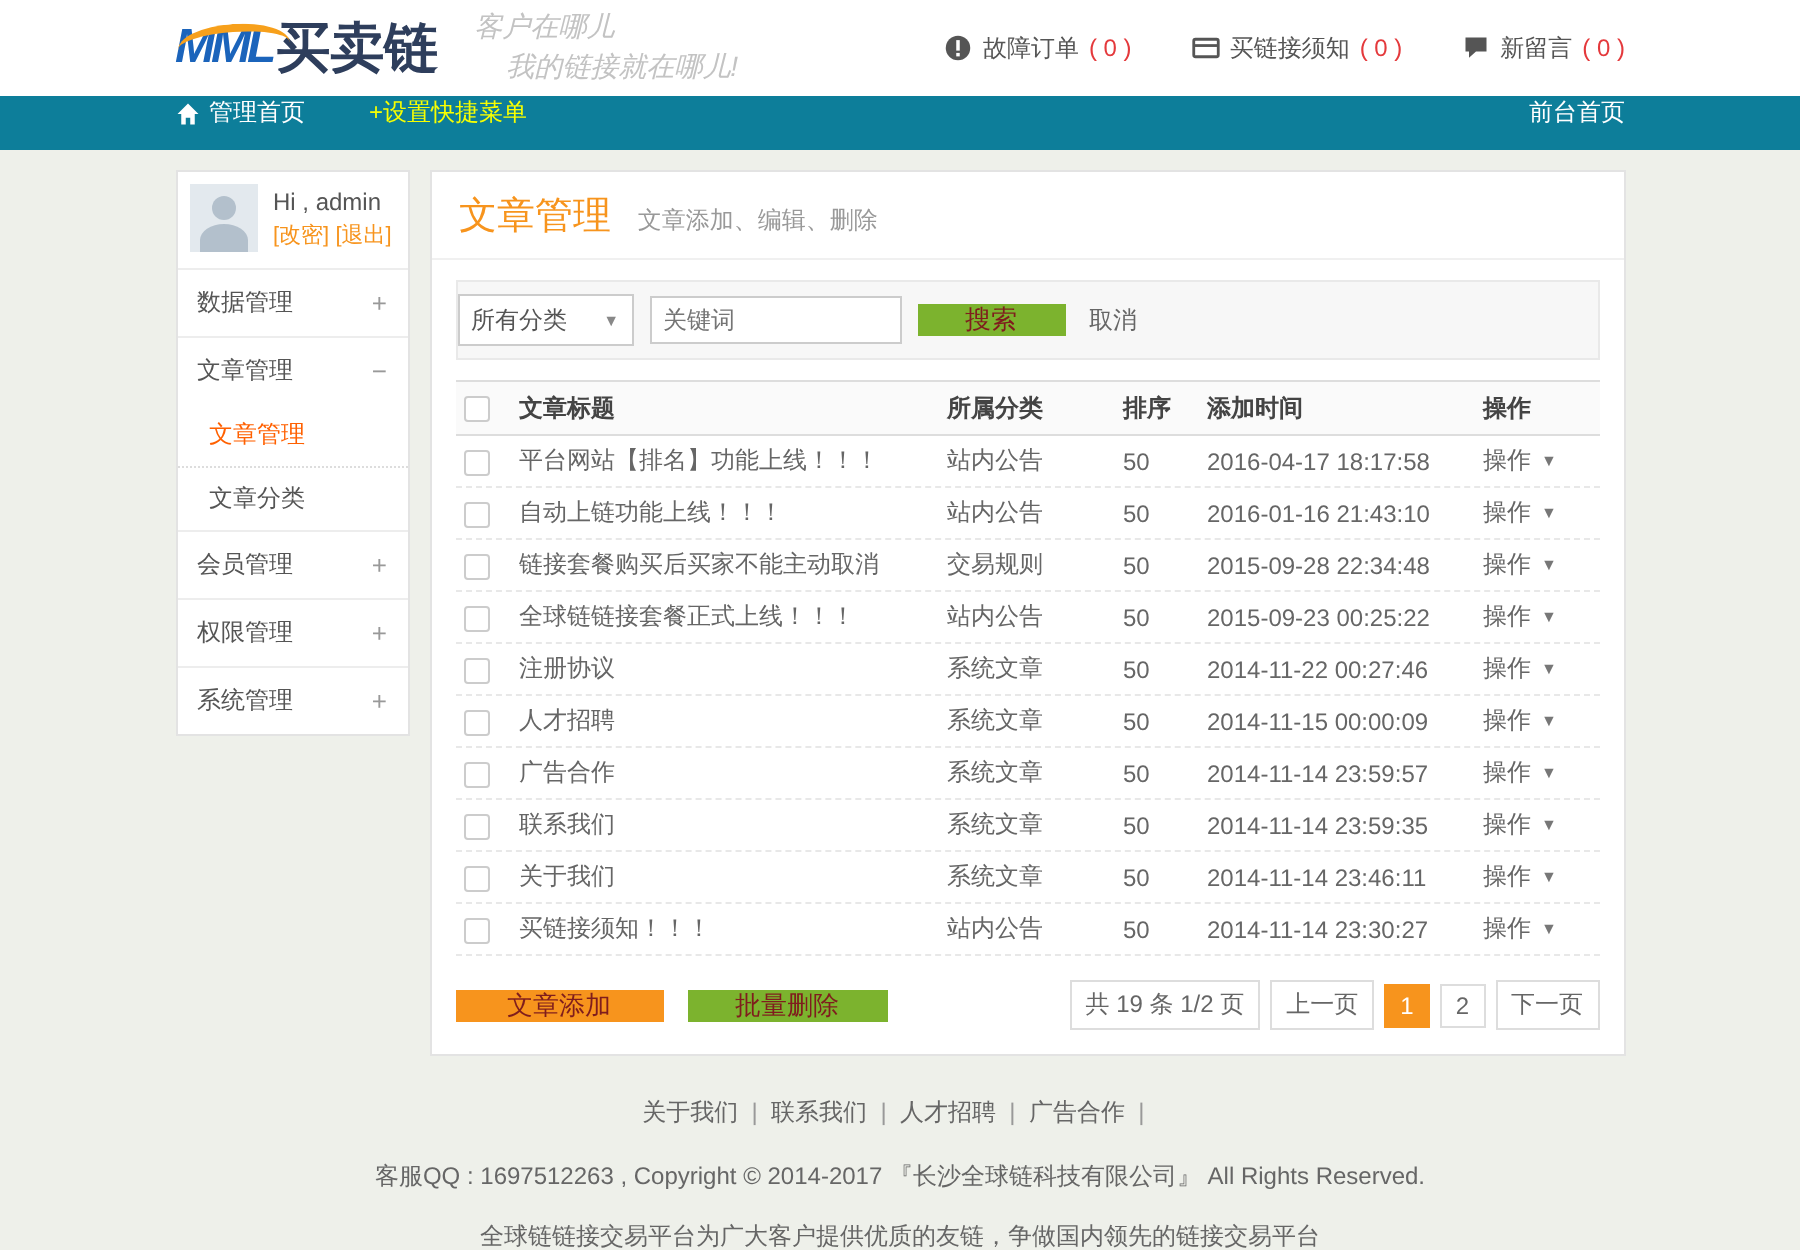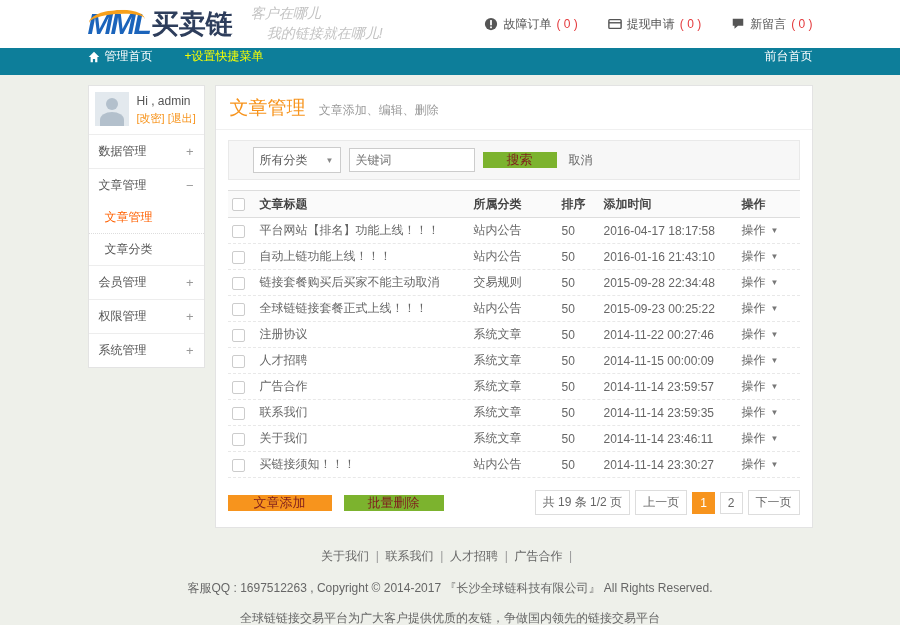--- a/index.html
+++ b/index.html
@@ -3,21 +3,21 @@
 <meta charset="utf-8">
 <style>
   html,body{margin:0;padding:0;width:900px;height:625px;overflow:hidden;
     background:#eef0ea;font-family:"Liberation Sans","DejaVu Sans",sans-serif;
     font-size:12px;color:#555;}
   .wrap{width:725px;margin:0 auto;}
   
   .top-header{background:#fff;height:48px;}
   .top-header .wrap{display:flex;align-items:center;height:48px;}
   .logo{display:flex;align-items:center;position:relative;cursor:pointer;}
-  .logo-mml{font-style:italic;font-weight:900;font-size:30px;color:#1b64bb;letter-spacing:-2px;line-height:1;position:relative;}
+  .logo-mml{font-style:italic;font-weight:900;font-size:24px;color:#1b64bb;letter-spacing:-2px;line-height:1;position:relative;}
   .swoosh{position:absolute;left:1px;top:1px;width:56px;height:18px;border-top:4px solid #f7a01b;border-radius:50% 50% 0 0;transform:rotate(-4deg);}
   .logo-name{font-weight:bold;font-size:27px;color:#2e3e5c;line-height:1;margin-left:2px;}
   .tagline{margin-left:18px;color:#c3c3c3;font-size:14px;font-style:italic;line-height:1.4;}
   .tagline .t2{margin-left:16px;}
   .quick-links{margin-left:auto;display:flex;gap:30px;align-items:center;color:#555;}
   .qlink{display:flex;align-items:center;gap:5px;cursor:pointer;}
   .qlink .cnt{color:#e4393c;}
   .qicon{width:14px;height:14px;display:inline-block;}
   
   .nav{background:#0d7e9a;height:27px;}
@@ -40,21 +40,21 @@
   .menu-item{display:flex;justify-content:space-between;align-items:center;padding:8px 10px;border-top:1px solid #ededed;color:#555;cursor:pointer;}
   .menu-item .mtoggle{color:#999;font-size:13px;}
   .menu-item.sub{padding:7px 10px 7px 16px;border-top:none;}
   .menu-item.sub + .menu-item.sub{border-top:1px dotted #ddd;}
   .menu-item.sub.active{color:#ff6000;}
   
   .main{flex:1;background:#fff;border:1px solid #e3e3e3;align-self:flex-start;}
   .title-row{padding:9px 14px 8px;border-bottom:1px solid #f0f0f0;}
   .page-title{font-size:19px;color:#f7941d;}
   .page-sub{color:#999;margin-left:10px;}
-  .search-bar{margin:10px 12px;background:#f7f7f7;border:1px solid #e9e9e9;padding:6px 24px;display:flex;align-items:center;gap:8px;}
+  .search-bar{margin:10px 12px;background:#f7f7f7;border:1px solid #e9e9e9;padding:6px 0;display:flex;align-items:center;gap:8px;}
   .select-box{background:#fff;border:1px solid #ccc;height:24px;width:74px;display:flex;align-items:center;justify-content:space-between;padding:0 6px;color:#555;cursor:pointer;}
   .select-box .caret{font-size:8px;color:#888;}
   .kw-input{height:22px;width:112px;border:1px solid #ccc;padding:0 6px;font-size:12px;font-family:inherit;color:#555;}
   .btn{border:none;height:16px;color:#7f1d1d;font-size:13px;font-family:Liberation Sans, sans-serif;cursor:pointer;display:inline-flex;align-items:center;justify-content:center;}
   .btn-green{background:#7cb32e;padding:0 24px;}
   .btn-orange{background:#f7941d;padding:0 26px;}
   .cancel-link{color:#666;cursor:pointer;margin-left:4px;}
   
   .table{margin:4px 12px 0;}
   .thead,.trow{display:flex;align-items:center;}
@@ -106,21 +106,21 @@
             <rect x="7" y="10.8" width="2" height="2" fill="#fff"></rect>
           </svg>
         <span>故障订单</span>
         <span class="cnt">( 0 )</span>
       </div>
       <div class="qlink">
         <svg class="qicon" viewBox="0 0 16 16">
             <rect x="1" y="3" width="14" height="10" rx="1" fill="none" stroke="#555" stroke-width="1.6"></rect>
             <line x1="1" y1="6.6" x2="15" y2="6.6" stroke="#555" stroke-width="1.6"></line>
           </svg>
-        <span>提现申请</span>
+        <span>买链接须知</span>
         <span class="cnt">( 0 )</span>
       </div>
       <div class="qlink">
         <svg class="qicon" viewBox="0 0 16 16">
             <path d="M2 2 H14 V10 H8 L4 13.5 V10 H2 Z" fill="#555"></path>
           </svg>
         <span>新留言</span>
         <span class="cnt">( 0 )</span>
       </div>
     </div>

